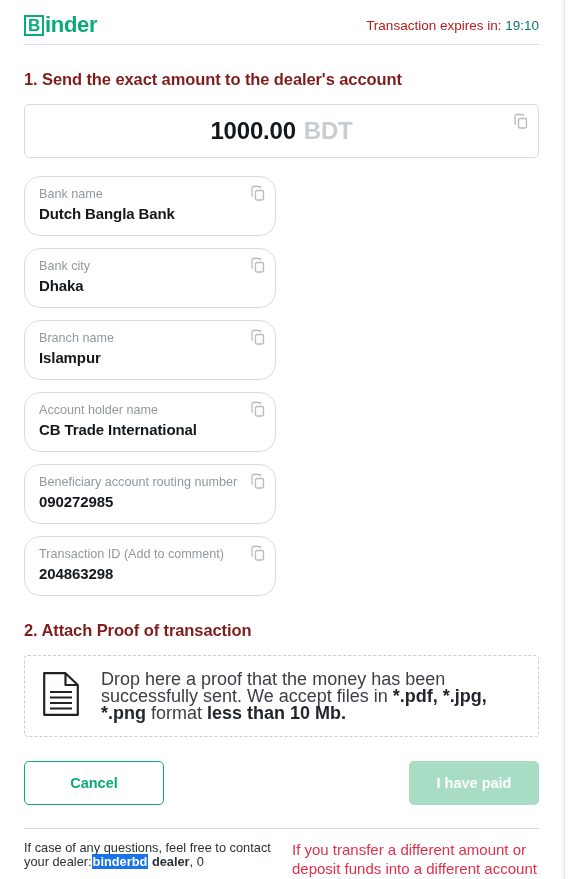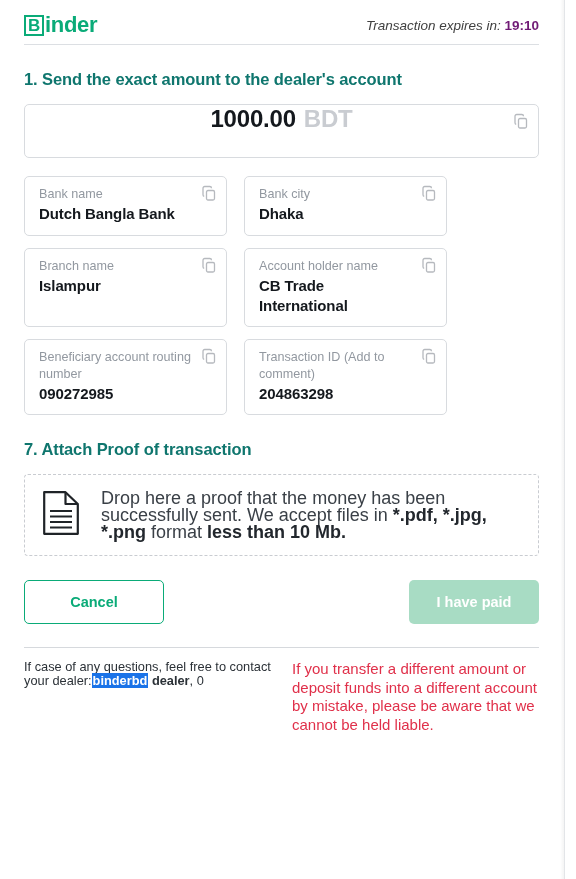--- a/index.html
+++ b/index.html
@@ -73,46 +73,47 @@
     font-weight: bold;
     line-height: 1;
     margin-right: 1px;
   }
   .logo-rest { color: #0aab78; }
 
   .expires {
     font-size: 13.5px;
     color: #333a42;
   }
-  .expires-label { color: #404040; font-style: italic; }
-  .expires-value { font-weight: bold; color: #701a75; }
+  .expires-label { color: #b91c1c; }
+  .expires-value { font-weight: normal; color: #0f766e; }
 
   .header-rule {
     height: 1px;
     background: #dcdfe3;
     margin: 0 0 0 0;
   }
 
   
   .section-title {
     font-size: 16.5px;
     font-weight: bold;
-    color: #0f766e;
+    color: #7f1d1d;
     margin-top: 25px;
     margin-bottom: 15px;
     letter-spacing: -0.1px;
   }
 
   
   .amount-box {
     position: relative;
     height: 54px;
     border: 1px solid #d8dbdf;
     border-radius: 5px;
     display: flex;
+    align-items: center;
     justify-content: center;
   }
   .amount-value {
     font-size: 24px;
     font-weight: bold;
     color: #14181d;
     letter-spacing: -0.2px;
   }
   .amount-currency {
     font-size: 24px;
@@ -136,24 +137,24 @@
 
   
   .grid {
     display: flex;
     flex-wrap: wrap;
     gap: 12px 17px;
     margin-top: 18px;
   }
   .card {
     position: relative;
-    width: 203px;
+    width: 252px;
     min-height: 60px;
     border: 1px solid #d8dbdf;
-    border-radius: 5px;
+    border-radius: 16px;
     padding: 9px 30px 10px 14px;
   }
   .card-label {
     font-size: 12.6px;
     color: #9298a0;
     line-height: 17px;
     margin-bottom: 1px;
   }
   .card-value {
     font-size: 15px;
@@ -342,21 +343,21 @@
         <span class="copy-btn">
           <svg width="17" height="17" viewBox="0 0 17 17" fill="none">
             <rect x="5.5" y="5.5" width="8" height="9.5" rx="1.5" stroke="#9a9fa6" stroke-width="1.3" fill="#fff"></rect>
             <path d="M3.2 11.3A1.7 1.7 0 0 1 2 9.7V3.2c0-.94.76-1.7 1.7-1.7h5.1c.94 0 1.7.76 1.7 1.7" stroke="#9a9fa6" stroke-width="1.3" fill="none"></path>
           </svg>
         </span>
       </div>
 
     </div>
 
-    <div class="section-title">7. Attach Proof of transaction</div>
+    <div class="section-title">2. Attach Proof of transaction</div>
 
     <div class="dropzone">
       <span class="doc-icon">
         <svg width="36" height="44" viewBox="0 0 36 44" fill="none">
           <path d="M1.2 1.2h21.3L34.8 13v29.8H1.2z" stroke="#1f2327" stroke-width="2.2" fill="#fff" stroke-linejoin="round"></path>
           <path d="M22.5 1.2V13h12.3" stroke="#1f2327" stroke-width="2.2" fill="none" stroke-linejoin="round"></path>
           <path d="M7 20h22M7 25.5h22M7 31h22M7 36.5h22" stroke="#1f2327" stroke-width="2" stroke-linecap="butt"></path>
         </svg>
       </span>
       <div class="dropzone-text">

